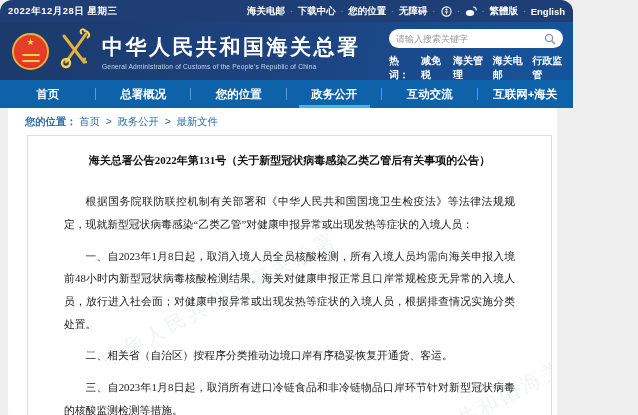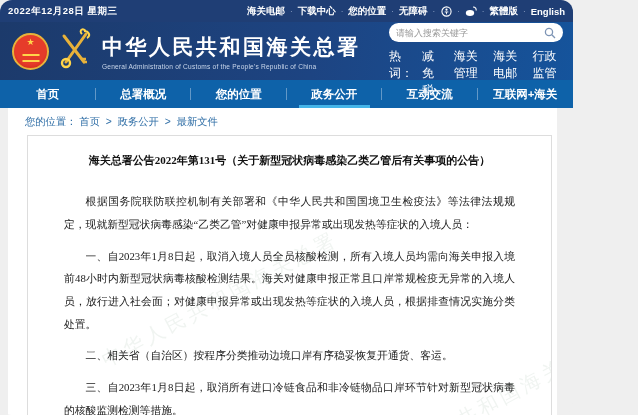--- a/index.html
+++ b/index.html
@@ -25,43 +25,43 @@
     border:2px solid #e8b23a; position:relative; flex:0 0 auto; }
   .emblem-nat .star { position:absolute; color:#ffd54a; font-size:9px; top:3px; left:50%;
     transform:translateX(-50%); line-height:1; }
   .emblem-nat .gate { position:absolute; bottom:6px; left:50%; transform:translateX(-50%);
     width:17px; height:8px; border-top:2px solid #ffd54a; border-bottom:2px solid #ffd54a; }
   .emblem-customs { margin-left:7px; flex:0 0 auto; }
   .header-titles { margin-left:8px; color:#fff; }
   .header-title-cn { font-size:21px; font-weight:bold; letter-spacing:2.5px;
     font-family:"Liberation Serif","DejaVu Serif",serif; }
   .header-title-en { font-size:6.6px; color:#c9d6ea; margin-top:2px; letter-spacing:.2px; }
-  .header-search { position:absolute; right:10px; top:1px; width:174px; }
+  .header-search { position:absolute; right:10px; top:7px; width:174px; }
   .search-pill { display:flex; align-items:center; background:#fff; border-radius:10px;
     height:19px; padding:0 7px; }
   .search-pill input { border:none; outline:none; flex:1; font-size:9px; color:#333;
     background:transparent; font-family:"Liberation Sans",sans-serif; }
   .search-pill input::placeholder { color:#999; }
-  .hotwords { margin-top:6px; display:flex; gap:9px; color:#fff; font-size:12px; font-weight:normal; }
+  .hotwords { margin-top:6px; display:flex; gap:9px; color:#fff; font-size:10px; font-weight:bold; }
   .hotwords a { color:#fff; text-decoration:none; cursor:pointer; }
 
   
   .nav { height:28px; background:#0e62a9; display:flex; align-items:stretch; }
   .nav-item { flex:1; display:flex; align-items:center; justify-content:center;
     color:#fff; font-size:11.5px; font-weight:bold; cursor:pointer; position:relative; }
   .nav-item:not(:last-child)::after { content:""; position:absolute; right:0; top:8px;
     height:12px; width:1px; background:rgba(255,255,255,.35); }
   .nav-item.active::before { content:""; position:absolute; bottom:0; left:12px; right:12px;
     height:3px; background:#45b4e8; }
 
   
   .page { position:absolute; top:108px; left:0; right:0; bottom:0; background:#efefef; }
   .page-white { position:absolute; top:0; left:8px; right:16px; bottom:0; background:#fff; }
   .breadcrumb { padding:7px 0 6px 17px; font-size:10.3px; color:#2f6ea6; }
-  .breadcrumb .bc-label { color:#2f6ea6; font-weight:normal; }
+  .breadcrumb .bc-label { color:#2f6ea6; font-weight:bold; }
   .breadcrumb a { color:#2f6ea6; text-decoration:none; cursor:pointer; }
   .bc-sep { margin:0 3px; }
 
   .doc-box { position:absolute; top:27px; left:19px; right:5px; bottom:-20px;
     background:#fff; border:1px solid #ddd; padding:14px 36px 20px;
     font-family:"Liberation Serif","DejaVu Serif",serif; overflow:hidden; }
   .doc-title { font-size:11px; font-weight:bold; color:#111; text-align:center;
     line-height:1.95; padding:0 18px; }
   .doc-para { font-size:10.8px; color:#1a1a1a; line-height:2.1; text-indent:2em;
     text-align:justify; margin-top:9px; }

